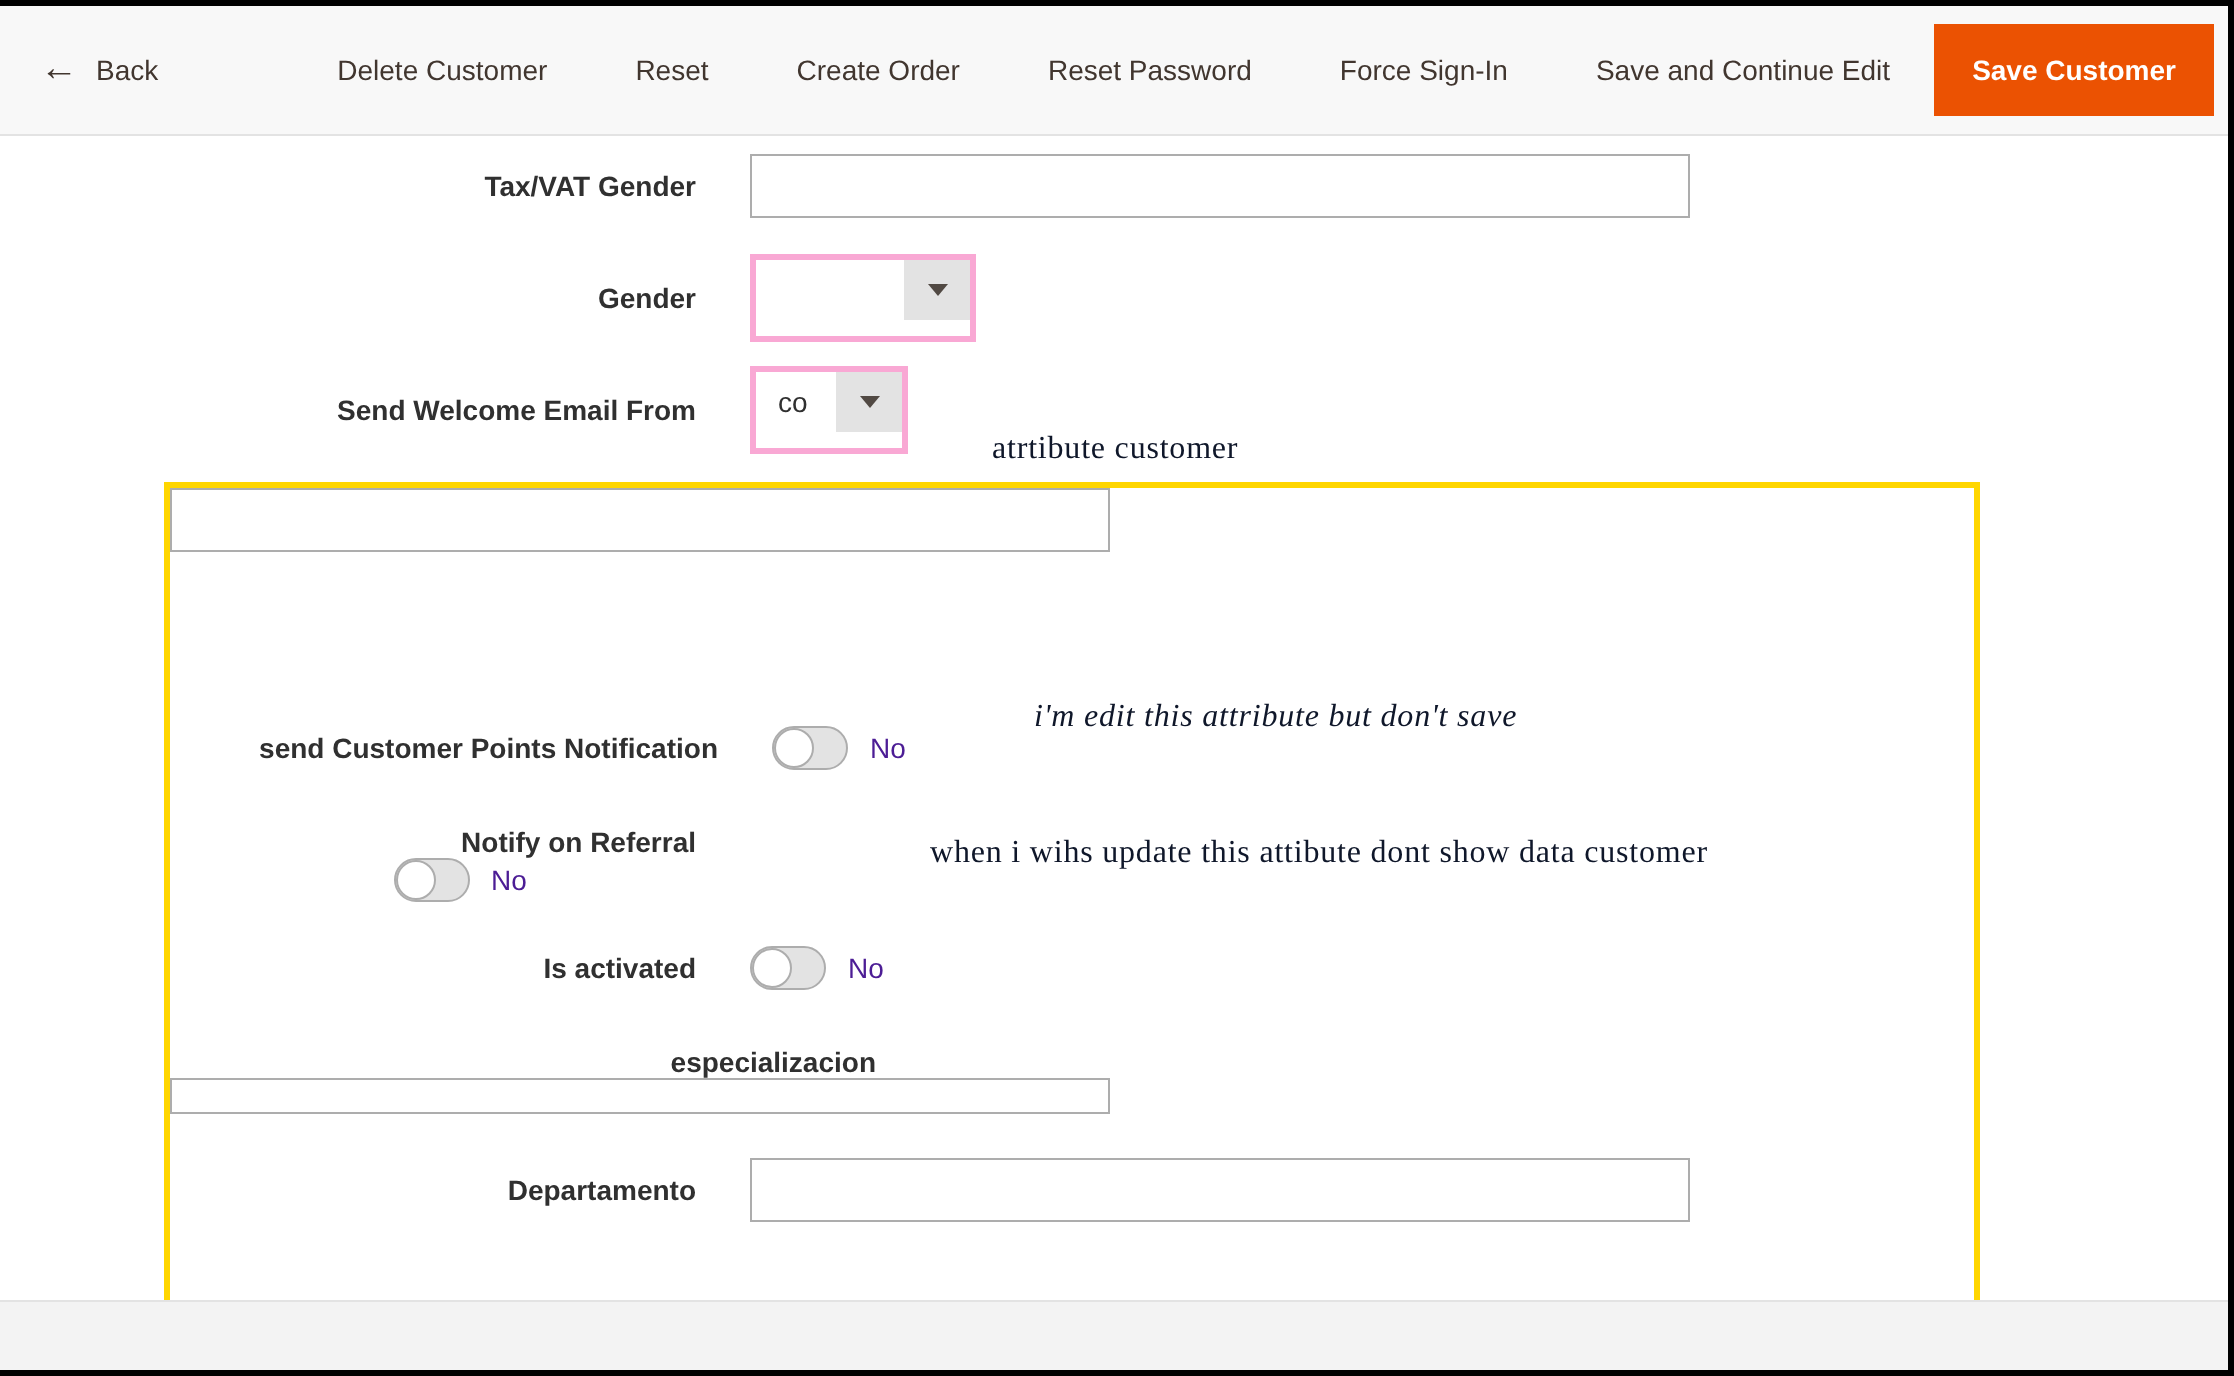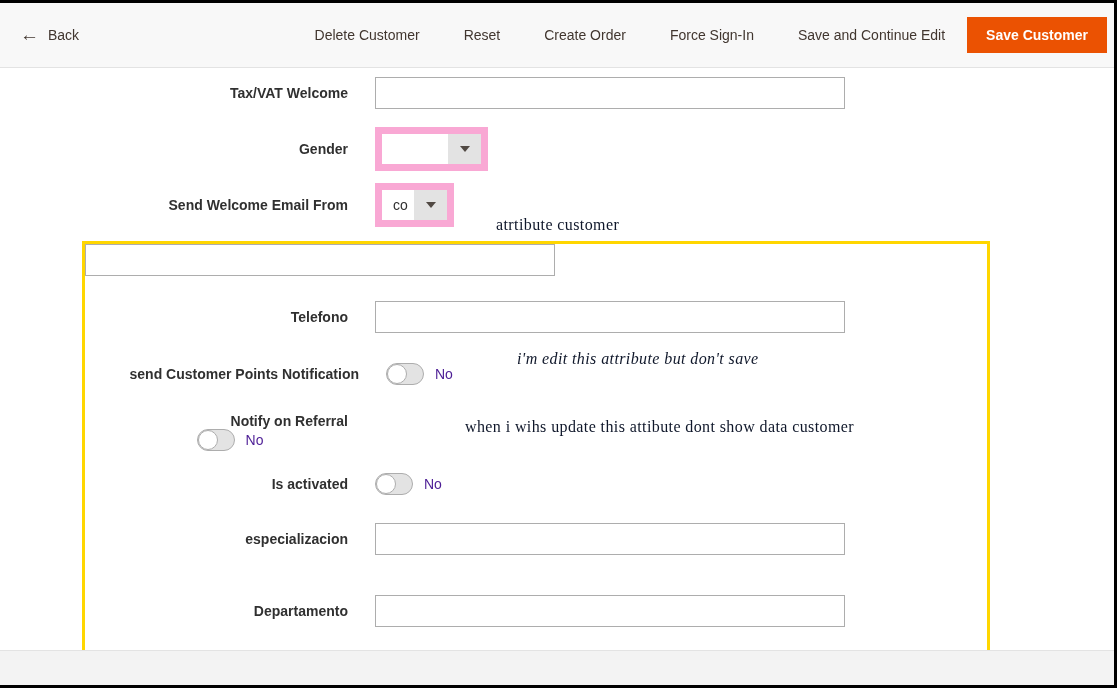--- a/index.html
+++ b/index.html
@@ -61,21 +61,21 @@
     color: #41362f;
     transform: translateY(-1px);
   }
   .primary-btn {
     background: #eb5202;
     color: #ffffff;
     border: 1px solid #eb5202;
     font-family: "Liberation Sans", sans-serif;
     font-size: 14px;
     font-weight: 600;
-    height: 36px;
+    height: 46px;
     padding: 0 18px;
     cursor: pointer;
     white-space: nowrap;
   }
 
   
   .form-area {
     position: absolute;
     left: 0;
     top: 66px;
@@ -112,21 +112,21 @@
     background: #ffffff;
     font-family: "Liberation Sans", sans-serif;
     font-size: 14px;
     color: #303030;
     padding: 0 9px;
   }
   .select-wrap {
     position: relative;
     display: inline-block;
     height: 44px;
-    border: 7px solid #f9a8d4;
+    border: 3px solid #f9a8d4;
     background: #fff;
   }
   .select-wrap.gender { width: 113px; }
   .select-wrap.welcome { width: 79px; }
   .select-value {
     display: block;
     height: 30px;
     line-height: 30px;
     padding-left: 11px;
     font-size: 14px;
@@ -221,29 +221,30 @@
   <div class="page-actions">
 
     <button class="action-btn back-btn">
       <span class="back-arrow">←</span>
       <span>Back</span>
     </button>
 
     <button class="action-btn">Delete Customer</button>
     <button class="action-btn">Reset</button>
     <button class="action-btn">Create Order</button>
+    <button class="action-btn">Reset Password</button>
     <button class="action-btn">Force Sign-In</button>
     <button class="action-btn">Save and Continue Edit</button>
     <button class="primary-btn">Save Customer</button>
   </div>
 
   <div class="form-area">
 
     <div class="field-row" style="left:85px; top:8px;">
-      <label class="field-label">Tax/VAT Welcome</label>
+      <label class="field-label">Tax/VAT Gender</label>
       <input class="text-input" type="text" value="" style="">
     </div>
 
     <div class="field-row" style="left:85px; top:64px;">
       <label class="field-label">Gender</label>
       <div class="select-wrap gender">
         <span class="select-value"></span>
         <span class="select-arrow-box">
           <span class="select-arrow"></span>
         </span>
@@ -257,24 +258,20 @@
         <span class="select-arrow-box">
           <span class="select-arrow"></span>
         </span>
       </div>
     </div>
 
     <div class="field-row" style="left:85px; top:175px;">
       <input class="text-input" type="text" value="" style="">
     </div>
 
-    <div class="field-row" style="left:85px; top:232px;">
-      <label class="field-label">Telefono</label>
-      <input class="text-input" type="text" value="" style="">
-    </div>
 
     <div class="field-row" style="left:96px; top:289px;">
       <label class="field-label">send Customer Points Notification</label>
       <div class="toggle-group">
         <div class="toggle">
           <span class="knob"></span>
         </div>
         <span class="toggle-label">No</span>
       </div>
     </div>
@@ -292,26 +289,26 @@
     <div class="field-row" style="left:85px; top:399px;">
       <label class="field-label">Is activated</label>
       <div class="toggle-group">
         <div class="toggle">
           <span class="knob"></span>
         </div>
         <span class="toggle-label">No</span>
       </div>
     </div>
 
-    <div class="field-row" style="left:85px; top:454px;">
+    <div class="field-row" style="left:85px; top:454px;flex-direction:column;">
       <label class="field-label">especializacion</label>
       <input class="text-input" type="text" value="" style="">
     </div>
 
-    <div class="field-row" style="left:85px; top:526px;">
+    <div class="field-row" style="left:85px; top:510px;">
       <label class="field-label">Departamento</label>
       <input class="text-input" type="text" value="" style="">
     </div>
 
   </div>
 
   <div class="highlight-box"></div>
 
   <div class="annotation" style="left:496px; top:213px;">atrtibute  customer</div>
 

